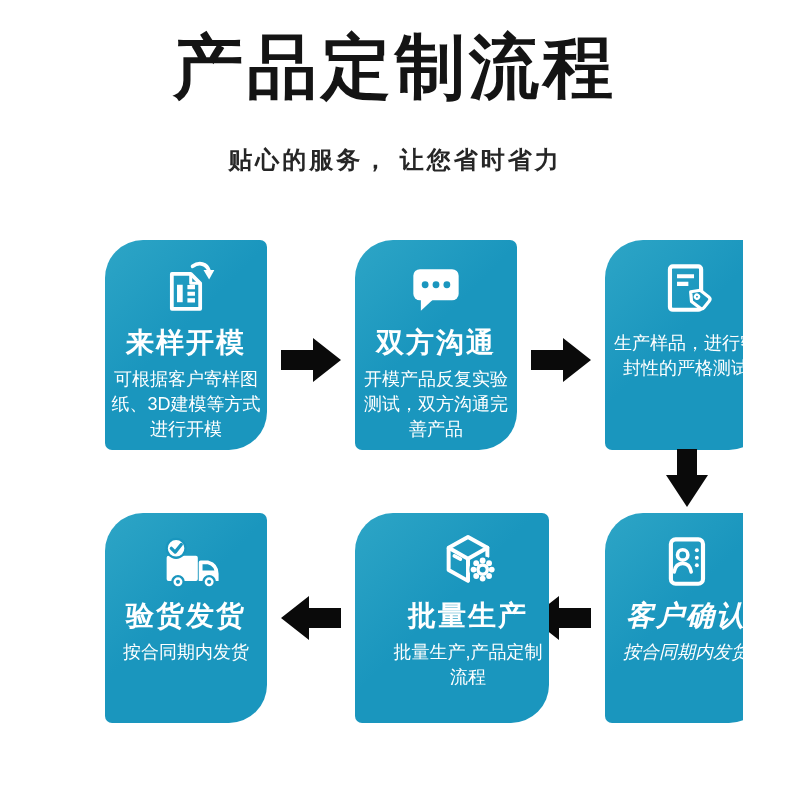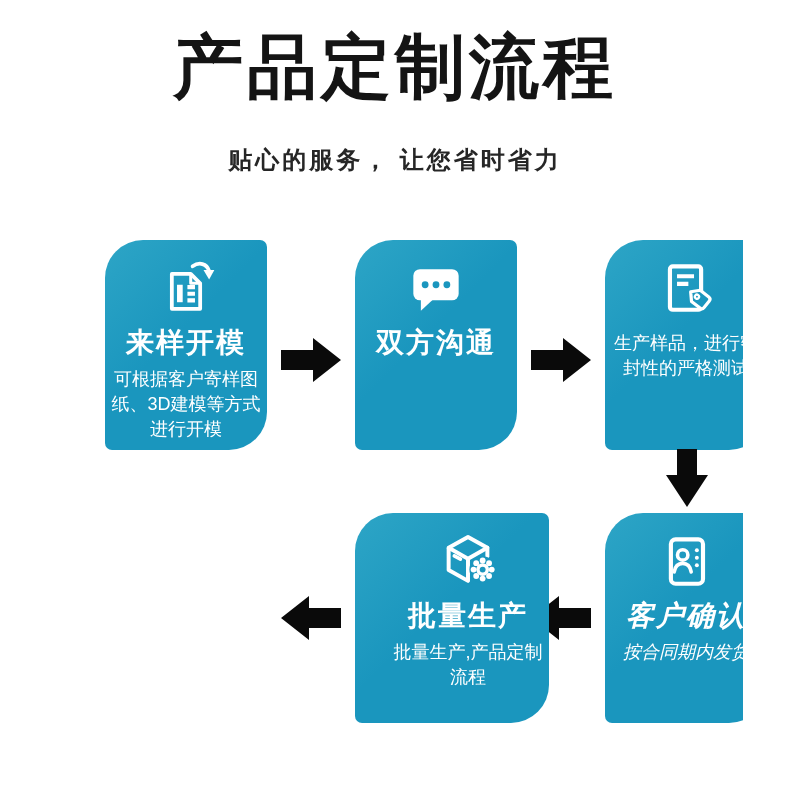--- a/index.html
+++ b/index.html
@@ -66,20 +66,21 @@
     <span class="ic">
       <svg width="68" height="68" viewBox="0 0 72 72">
         <rect x="12" y="15" width="48" height="33" rx="7" fill="#fff"></rect>
         <path d="M20 44 L20 59 L34 46 Z" fill="#fff"></path>
         <circle cx="24.5" cy="31.5" r="3.6" fill="#1a96be"></circle>
         <circle cx="36" cy="31.5" r="3.6" fill="#1a96be"></circle>
         <circle cx="47.5" cy="31.5" r="3.6" fill="#1a96be"></circle>
       </svg>
     </span>
     <div class="t">双方沟通</div>
+    <div class="d">开模产品反复实验测试，双方沟通完善产品</div>
   </div>
 
   <span class="arr a-r2">
     <svg width="60" height="44" viewBox="0 0 60 44">
         <polygon points="0,12 32,12 32,0 60,22 32,44 32,32 0,32" fill="#0a0a0a"></polygon>
       </svg>
   </span>
 
   <div class="card c3">
     <span class="ic">
@@ -145,14 +146,31 @@
     <div class="t">批量生产</div>
     <div class="d">批量生产,产品定制流程</div>
   </div>
 
   <span class="arr a-l1 flip">
     <svg width="60" height="44" viewBox="0 0 60 44">
         <polygon points="0,12 32,12 32,0 60,22 32,44 32,32 0,32" fill="#0a0a0a"></polygon>
       </svg>
   </span>
 
+  <div class="card c6">
+    <span class="ic">
+      <svg width="68" height="68" viewBox="0 0 72 72">
+        <rect x="15.5" y="29.5" width="33" height="26.5" rx="2" fill="#fff"></rect>
+        <rect x="51.5" y="45" width="17" height="11" fill="#fff"></rect>
+        <path d="M51.5 56 V36.5 H59.5 Q68.5 39 68.5 48.5 V56" fill="none" stroke="#fff" stroke-width="4" stroke-linejoin="round"></path>
+        <circle cx="27.5" cy="57" r="6" fill="#fff" stroke="#1a96be" stroke-width="2.5"></circle>
+        <circle cx="27.5" cy="57" r="2.2" fill="#1a96be"></circle>
+        <circle cx="60.5" cy="57" r="6" fill="#fff" stroke="#1a96be" stroke-width="2.5"></circle>
+        <circle cx="60.5" cy="57" r="2.2" fill="#1a96be"></circle>
+        <circle cx="25.5" cy="21.5" r="10" fill="#fff" stroke="#1a96be" stroke-width="2.5"></circle>
+        <path d="M20.5 21.5 L24.5 25.5 L31 17.5" fill="none" stroke="#1a96be" stroke-width="3.5" stroke-linecap="round" stroke-linejoin="round"></path>
+      </svg>
+    </span>
+    <div class="t">验货发货</div>
+    <div class="d">按合同期内发货</div>
+  </div>
 
 </div>
 
 </body></html>

